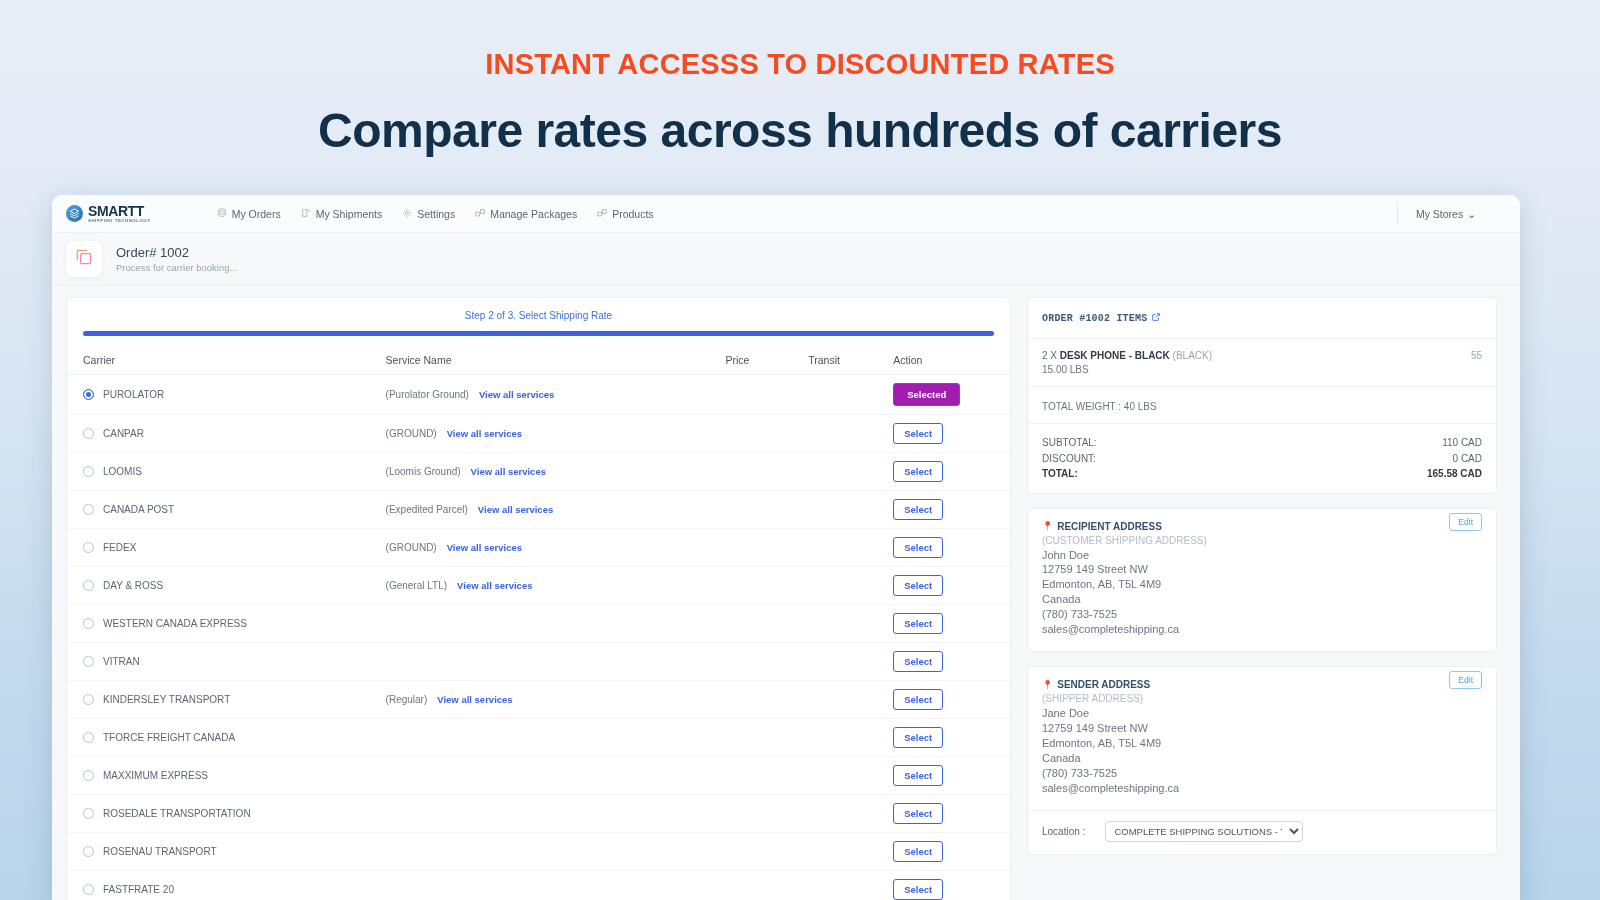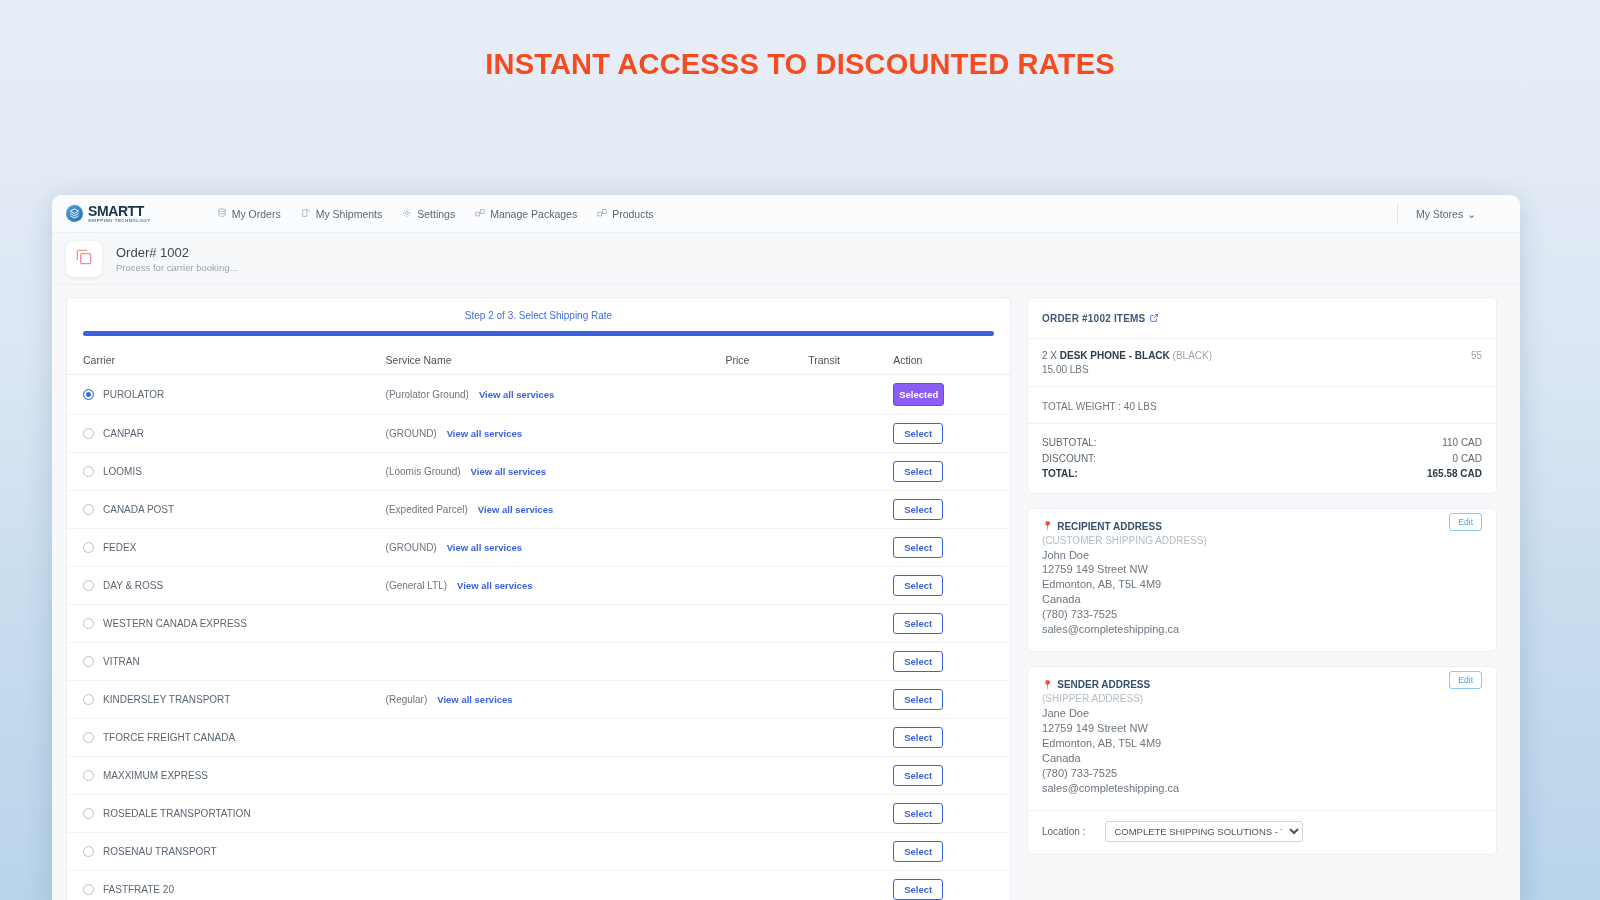--- a/index.html
+++ b/index.html
@@ -118,26 +118,26 @@
   .svc { display: flex; align-items: center; gap: 10px; }
   .svc-name { color: #6d7680; font-size: 10px; }
   .svc-link { color: #3c62e0; font-size: 9.5px; font-weight: bold; cursor: pointer; }
 
   .btn-select {
     display:inline-block; font-size: 9.5px; font-weight: bold;
     color: #3c62e0; background:#fff;
     border: 1px solid #3c62e0; border-radius: 3px;
     padding: 4px 10px; cursor: pointer; min-width: 50px; text-align:center;
   }
-  .btn-select.active { background: #8b5cf6; color:#fff; padding: 5px 5px; }
+  .btn-select.active { background: #a21caf; color:#fff; padding: 5px 13px; }
 
   
   .rp-head {
     padding: 11px 14px; border-bottom: 1px solid #eef0f3;
-    display:flex; align-items:center; gap: 4px;
+    display:flex; align-items:center; gap: 4px; font-family: Liberation Mono, monospace;
   }
   .rp-head-title { font-size: 10px; font-weight: bold; color: #3f5a75; letter-spacing: .2px; }
   .rp-sec { padding: 11px 14px; border-bottom: 1px solid #eef0f3; }
   .rp-sec:last-child { border-bottom: none; }
   .item-line { display:flex; justify-content:space-between; font-size: 10px; color:#5b6672; }
   .item-line b { color: #2f3b47; }
   .item-dim { color: #9aa4ae; }
   .item-weight { font-size: 10px; color:#6d7680; margin-top: 3px; }
   .totals div { display:flex; justify-content:space-between; font-size: 10px; color:#5b6672; line-height: 1.55; }
   .totals .grand { font-weight: bold; color:#2f3b47; }
@@ -158,20 +158,21 @@
     padding: 3px 4px; background:#fff; font-family:"Liberation Sans", sans-serif;
     width: 198px;
   }
   .pin { color:#3f5a75; font-size: 9px; }
 </style>
 </head>
 <body>
 
 <div class="hero">
   <div class="hero-kicker">INSTANT ACCESSS TO DISCOUNTED RATES</div>
+  <div class="hero-title">Compare rates across hundreds of carriers</div>
 </div>
 
 <div class="app-window">
 
   <div class="navbar">
     <div class="logo">
       <span class="logo-mark">
         <svg viewBox="0 0 24 24" fill="none" stroke="#fff" stroke-width="2">
           <path d="M12 2 3 7l9 5 9-5-9-5z"></path>
             <path d="M3 12l9 5 9-5"></path>

